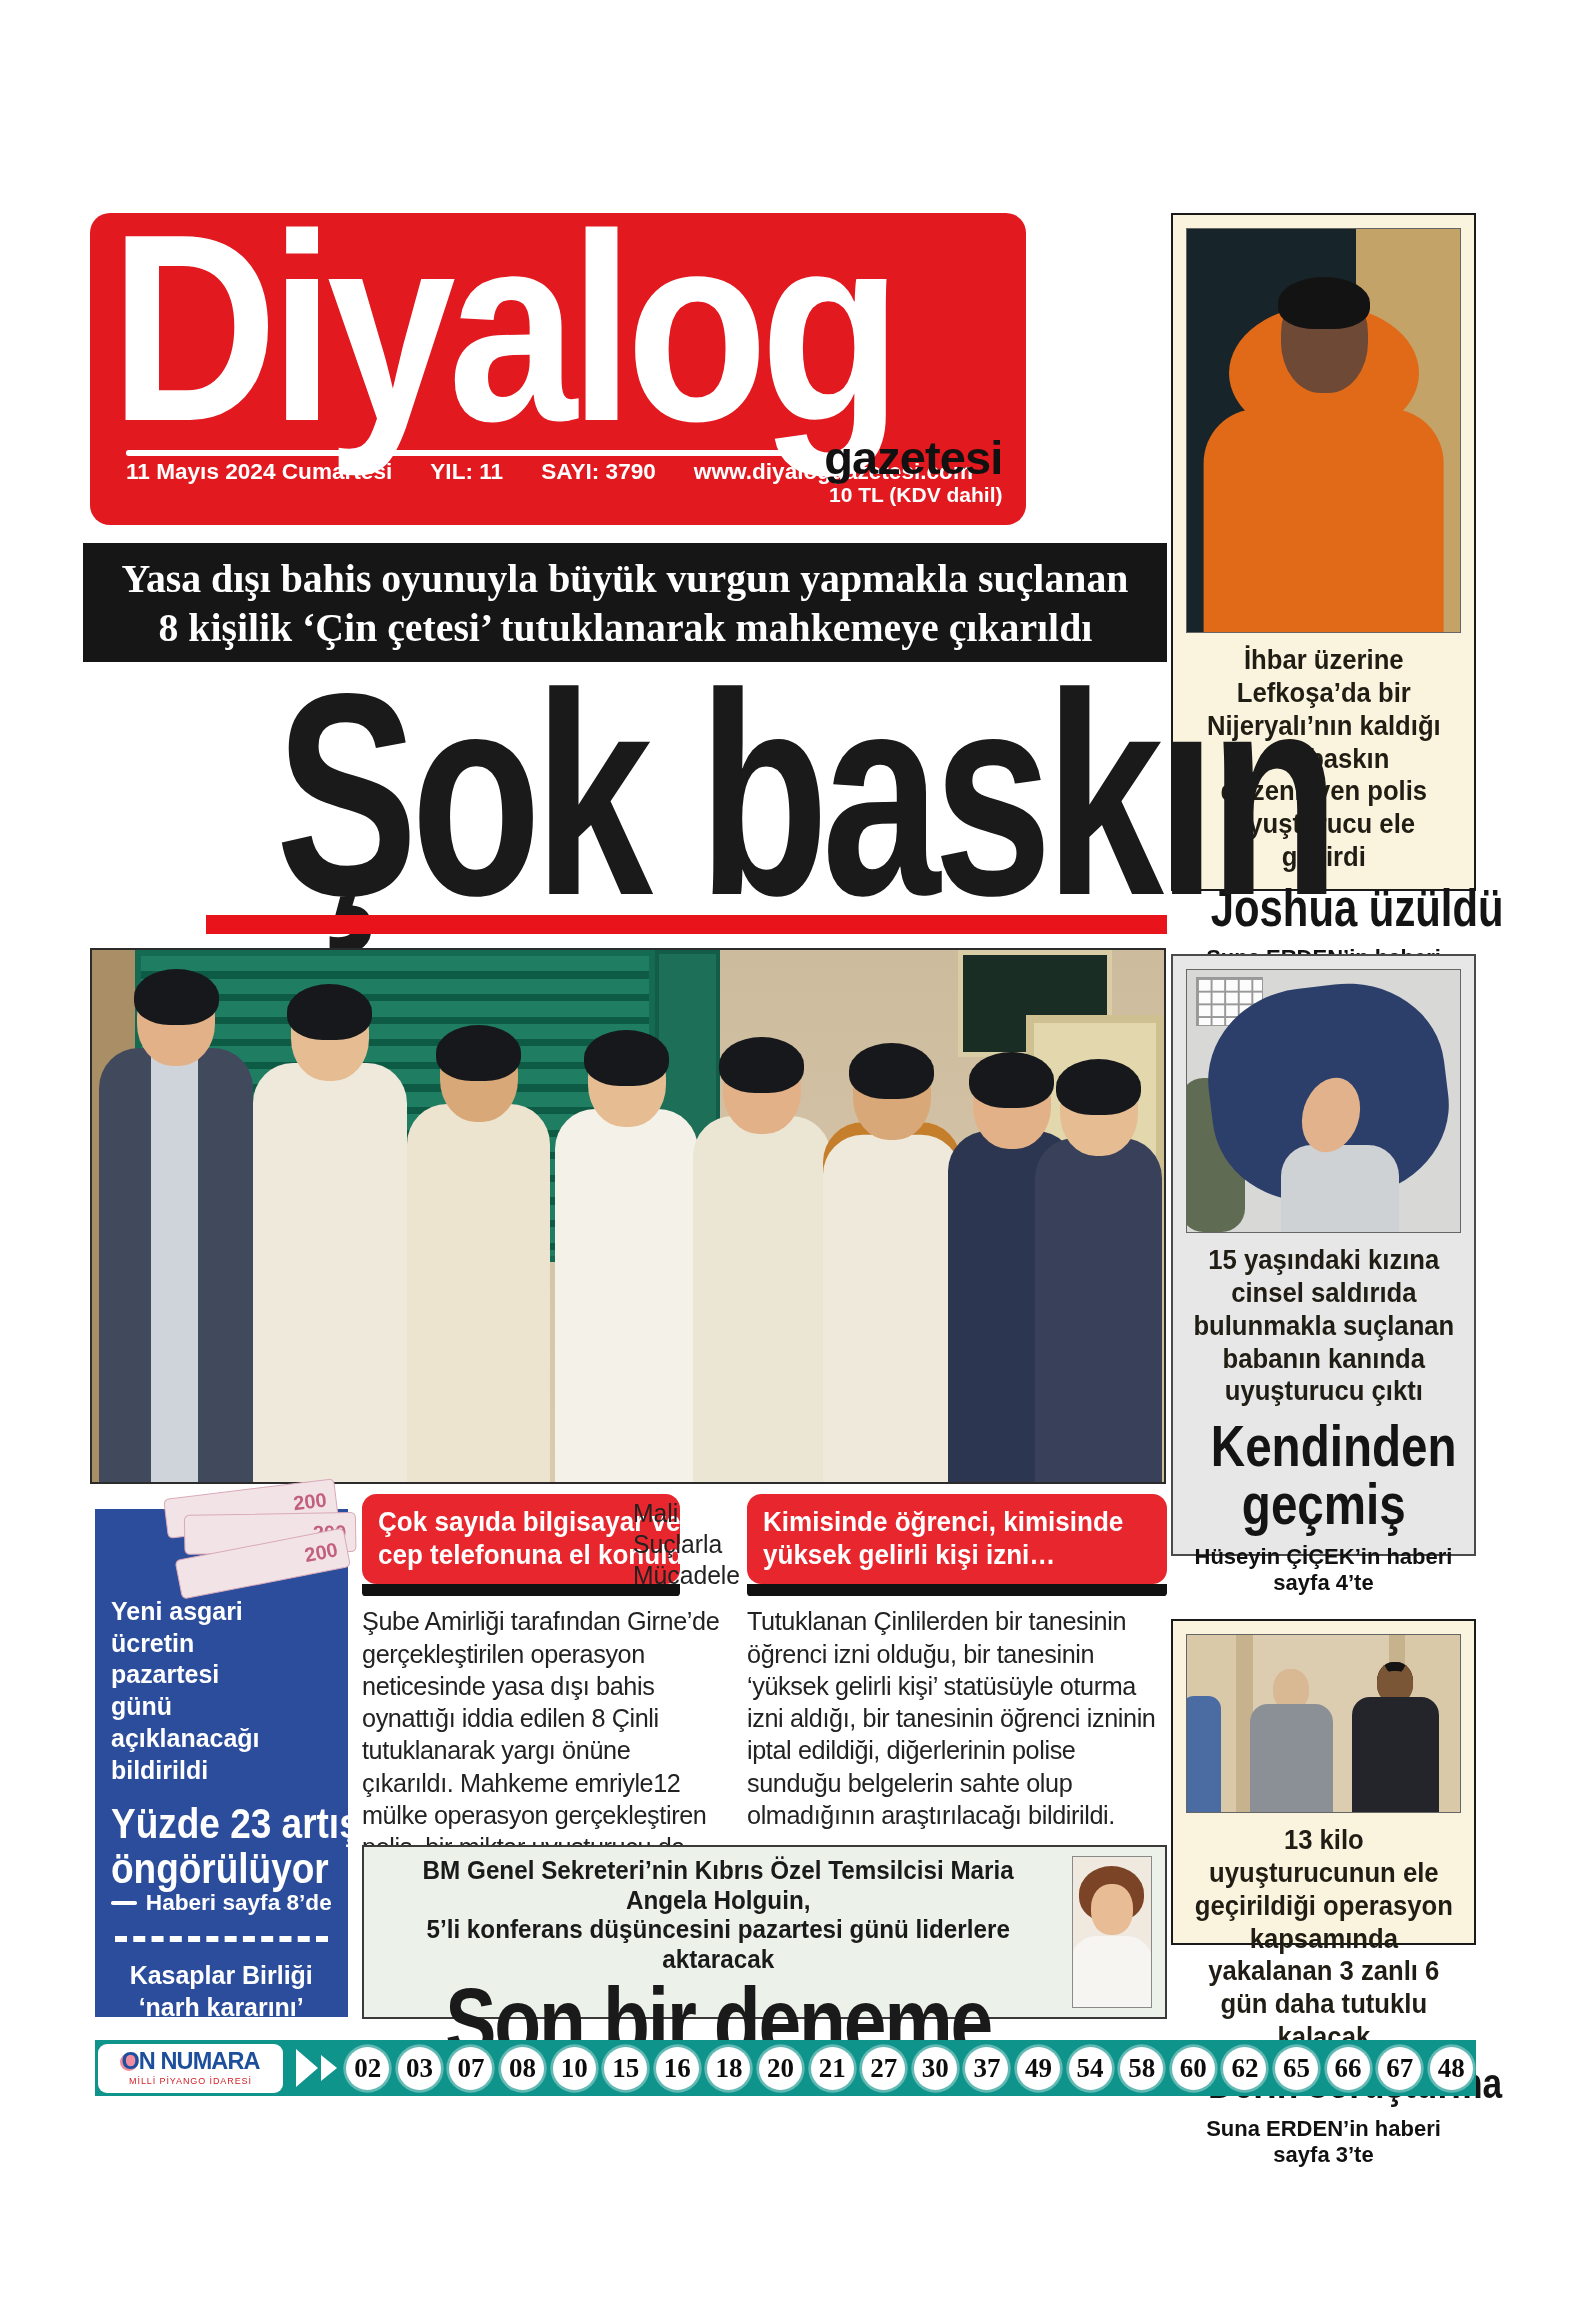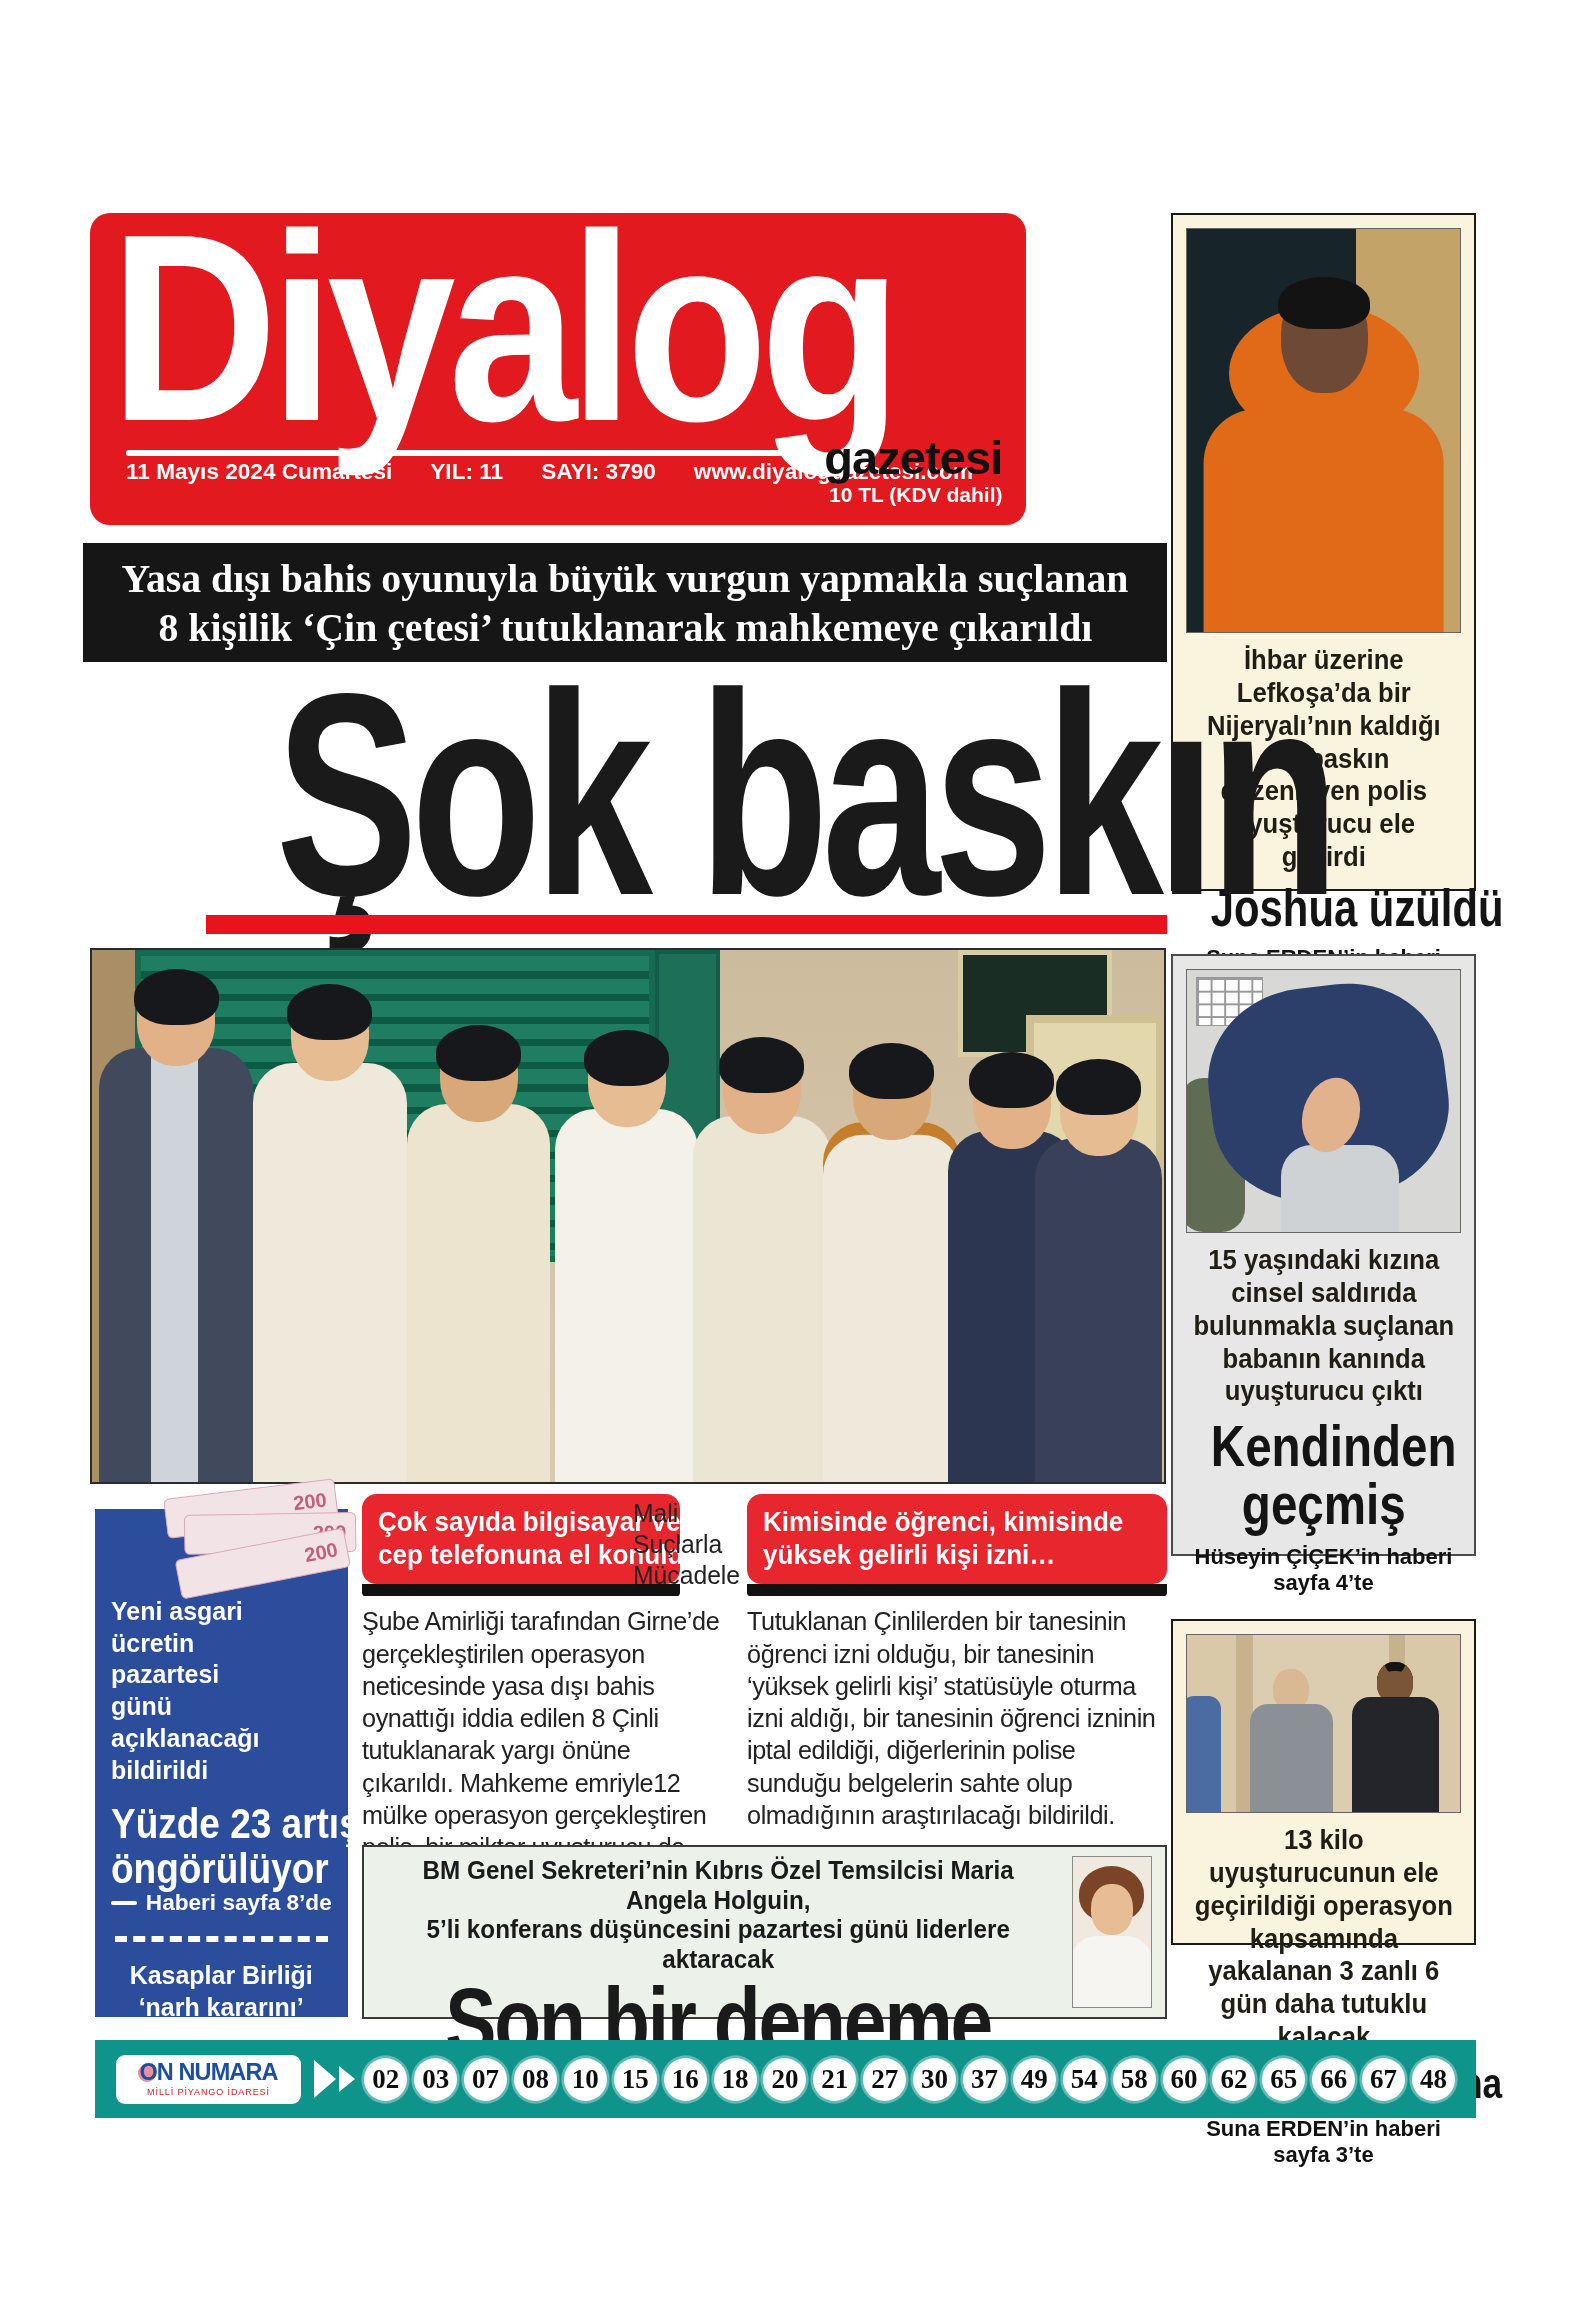--- a/index.html
+++ b/index.html
@@ -109,21 +109,21 @@
   .mint-kicker{font-weight:700;font-size:25px;line-height:1.18;transform:scaleX(.97);transform-origin:50% 0;}
   .mint-head{font-weight:700;font-size:96px;line-height:.92;letter-spacing:-2.7px;transform:scaleX(.8);transform-origin:50% 0;white-space:nowrap;margin-top:3.6px;}
   .mint-ref{display:flex;align-items:center;gap:12.7px;font-weight:700;font-size:24.4px;margin-top:-5.4px;}
   .mint-ref i{flex:1;height:2.7px;background:#333;}
   .holguin{width:90px;border:1.8px solid #8a8a8a;background:#efe9df;position:relative;overflow:hidden;}
   .h-hair{position:absolute;left:50%;top:9px;width:65px;height:56px;margin-left:-33px;border-radius:50% 50% 44% 44%;background:#7b4426;}
   .h-face{position:absolute;left:50%;top:27px;width:42px;height:51px;margin-left:-21px;border-radius:46%;background:#e8bd96;}
   .h-blouse{position:absolute;left:50%;bottom:0;width:83px;height:71px;margin-left:-42px;border-radius:27px 27px 0 0;background:#f7f5f1;}
 
   
-  .lottery{left:95px;top:2040px;width:1381px;height:78px;background:var(--teal);display:flex;align-items:center;padding:0 21px;}
+  .lottery{left:95px;top:2040px;width:1381px;height:56px;background:var(--teal);display:flex;align-items:center;padding:0 3px;}
   .lot-logo{width:185px;height:49px;background:#fff;border-radius:9px;display:flex;flex-direction:column;align-items:center;justify-content:center;line-height:1;position:relative;}
   .lot-logo .l1{color:#1d4f9c;font-weight:700;font-size:23.5px;letter-spacing:-0.9px;position:relative;z-index:1;}
   .o-dot{position:absolute;left:22px;top:9px;width:18px;height:18px;border-radius:50%;background:#f08ca0;}
   .lot-logo .l2{color:#d42027;font-weight:400;font-size:9px;letter-spacing:0.9px;margin-top:2.7px;}
   .arrs{display:flex;align-items:center;gap:3.6px;margin:0 9px 0 12.7px;}
   .arr{width:0;height:0;border-top:19px solid transparent;border-bottom:19px solid transparent;border-left:22px solid #fff;}
   .arr.small{border-top-width:13.6px;border-bottom-width:13.6px;border-left-width:16.3px;}
   .lot-nums{flex:1;display:flex;justify-content:space-between;align-items:center;}
   .lot-num{width:43px;height:43px;border-radius:50%;background:#fff;box-shadow:0 0 0 2.7px rgba(255,255,255,.35);
            display:flex;align-items:center;justify-content:center;font-family:"Liberation Serif",serif;font-weight:700;font-size:27px;color:#0d0d0d;}

